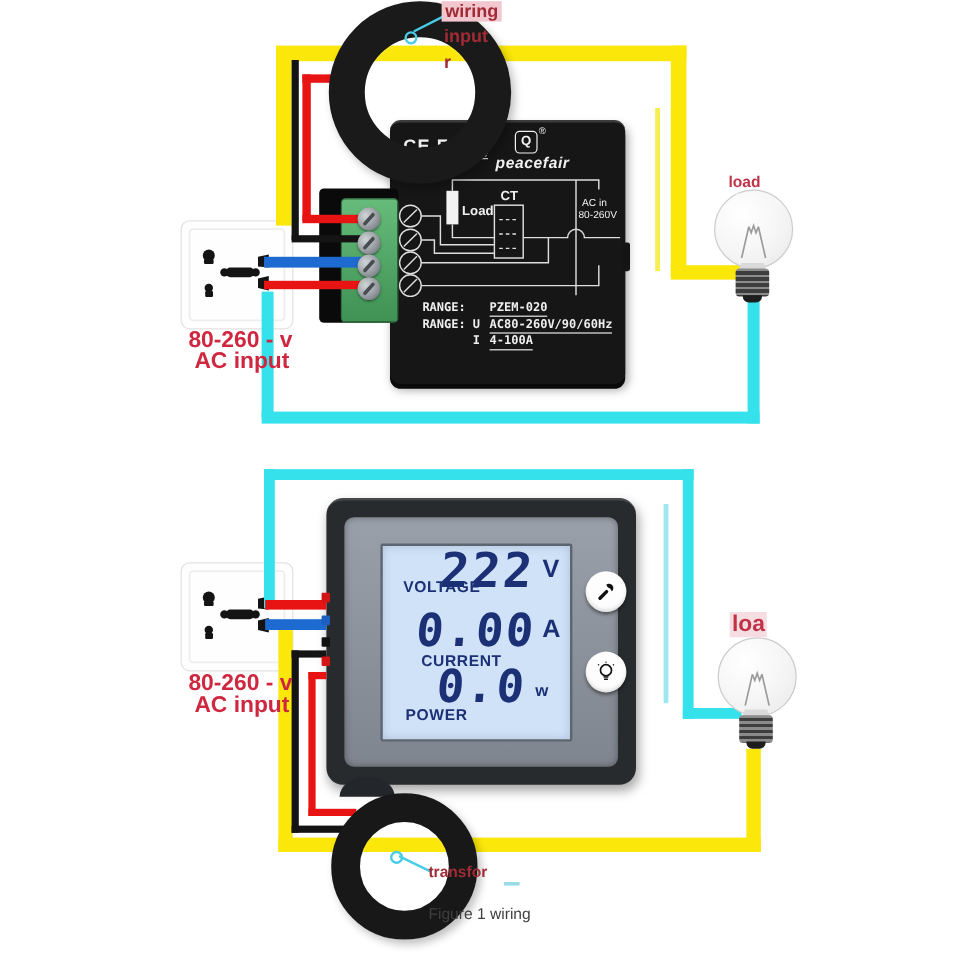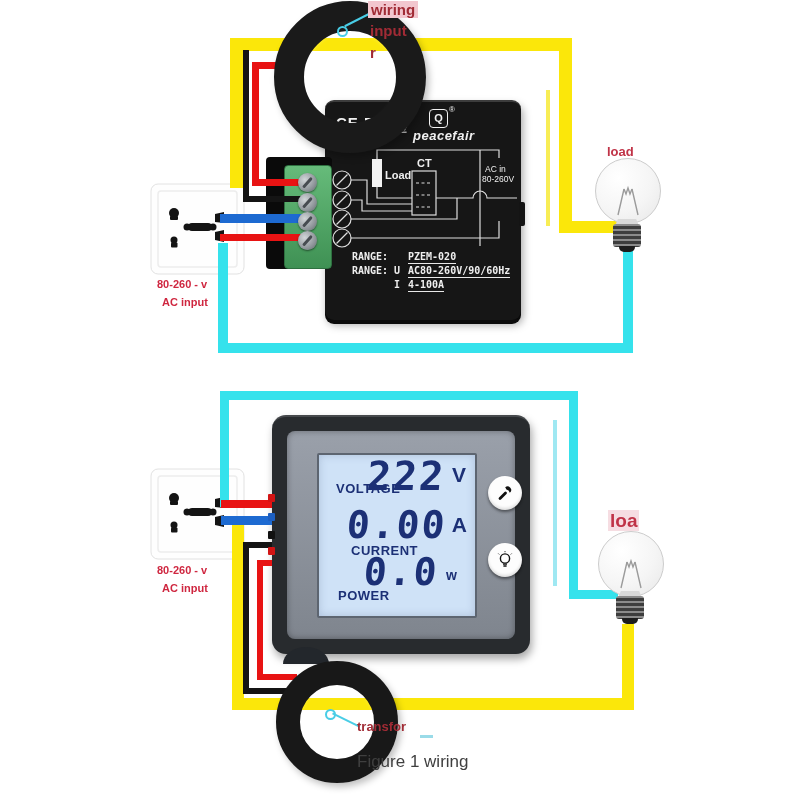--- a/index.html
+++ b/index.html
@@ -13,21 +13,21 @@
   .w-cyan{background:#35e2ec;}
   .w-cyan-thin{background:#9fe8f2;}
   .w-red{background:#e81313;}
   .w-blue{background:#1d6ad1;}
   .w-black{background:#141414;}
   
   .ring{position:absolute;border-radius:50%;background:transparent;z-index:3;
         box-shadow:inset 0 2px 3px rgba(255,255,255,.12), 3px 4px 7px rgba(0,0,0,.25);}
   
   .socket{position:absolute;z-index:1;}
-  .socket-label{position:absolute;color:#cf2740;font-weight:bold;font-size:11px;line-height:18px;z-index:4;}
+  .socket-label{position:absolute;color:#cf2740;font-weight:bold;font-size:19px;line-height:18px;z-index:4;}
   
   #device-back{position:absolute;left:325px;top:100px;width:196px;height:218px;background:#161616;
     border-radius:9px;border-top:2px solid #3c3c3c;box-shadow:0 4px 0 #0a0a0a,2px 5px 8px rgba(0,0,0,.35);z-index:1;}
   .dev-txt{position:absolute;color:#f0f0f0;}
   .model-block{position:absolute;left:27px;top:148px;font-family:"DejaVu Sans Mono",monospace;
     font-size:10px;font-weight:bold;color:#efefef;line-height:14px;white-space:nowrap;}
   .model-block .lbl{display:inline-block;width:42px;}
   .model-block .pre{display:inline-block;width:14px;}
   .u{border-bottom:1px solid #e8e8e8;padding-bottom:1px;}
   
@@ -59,21 +59,21 @@
     background:linear-gradient(180deg,#9aa0aa,#7f858e);box-shadow:inset 0 0 6px rgba(0,0,0,.35);}
   #lcd{position:absolute;left:30px;top:22px;width:156px;height:161px;background:#cfe2f7;border:2px solid #5d6570;
     border-radius:2px;box-shadow:inset 0 0 8px rgba(70,90,130,.25);}
   .seg{font-family:"DejaVu Sans Mono",monospace;font-weight:bold;color:#1c3076;transform:skewX(-5deg);letter-spacing:2px;}
   .lcd-unit{position:absolute;font-weight:bold;color:#1c3076;font-family:"Liberation Sans",sans-serif;}
   .lcd-label{position:absolute;color:#1c3076;font-weight:bold;font-size:13px;letter-spacing:.5px;}
   .mbtn{position:absolute;width:34px;height:34px;border-radius:50%;background:#fdfdfd;z-index:2;
     box-shadow:0 2px 3px rgba(0,0,0,.45), inset 0 -2px 3px rgba(0,0,0,.12);display:flex;align-items:center;justify-content:center;}
   .nub{position:absolute;width:7px;height:8px;z-index:3;border-radius:1px;}
   
-  #caption{position:absolute;left:357px;top:750px;color:#3f3f3f;font-size:17px;line-height:23px;z-index:4;}
+  #caption{position:absolute;left:357px;top:750px;color:#3f3f3f;font-size:13px;line-height:23px;z-index:4;}
 </style>
 </head>
 <body>
 
 <div id="stage">
 
   <div class="wire w-yellow" style="left:230px;top:38px;width:342px;height:13px;"></div>
   <div class="wire w-yellow" style="left:230px;top:40px;width:13px;height:148px;"></div>
   <div class="wire w-yellow" style="left:559px;top:38px;width:13px;height:192px;"></div>
   <div class="wire w-yellow" style="left:559px;top:221px;width:59px;height:12px;"></div>

